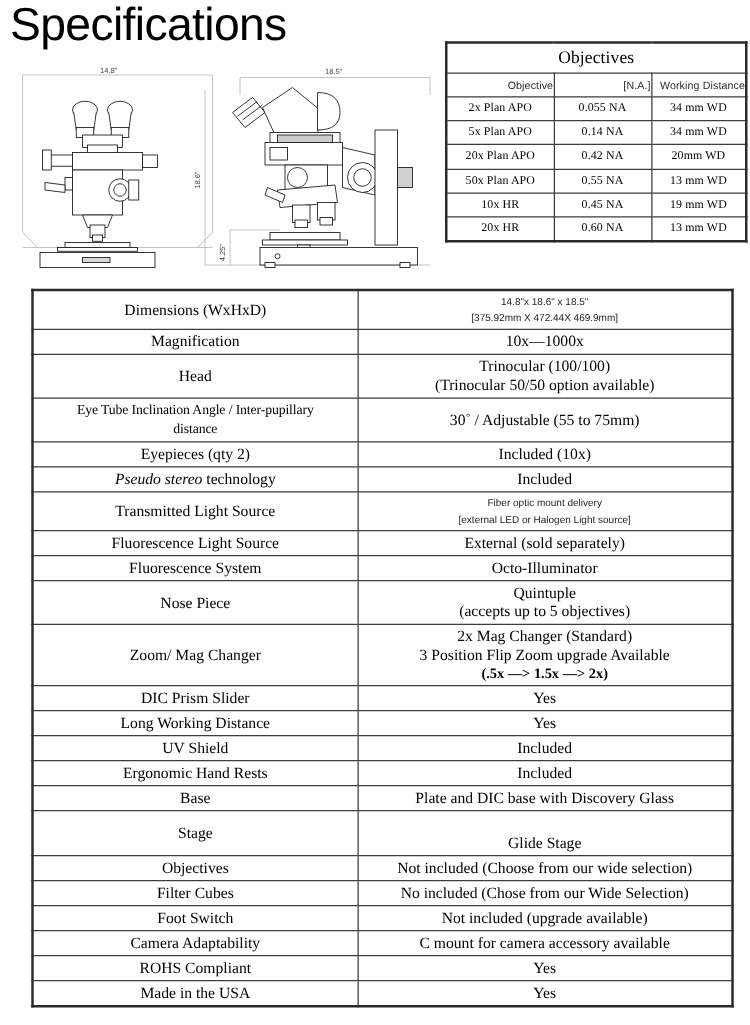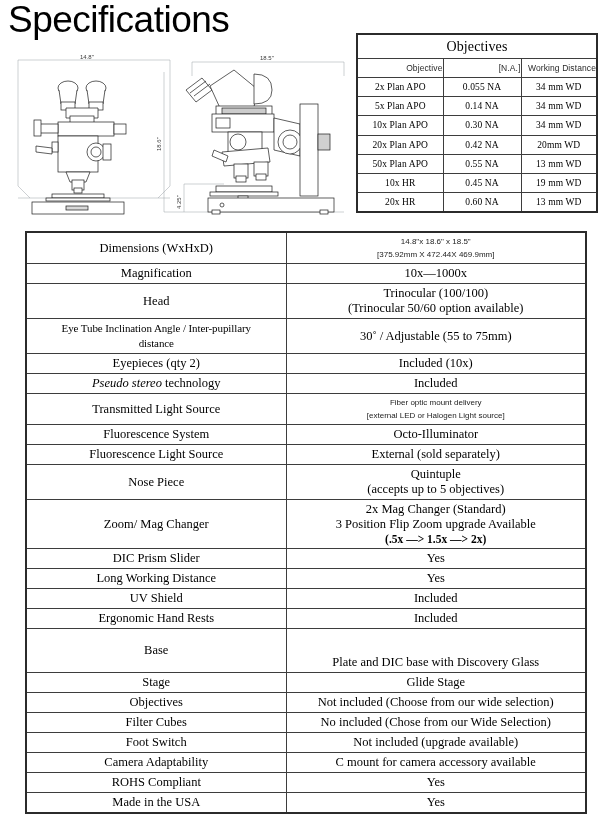--- a/index.html
+++ b/index.html
@@ -264,25 +264,20 @@
       <td>2x Plan APO</td>
       <td>0.055 NA</td>
       <td>34 mm WD</td>
     </tr>
     <tr>
       <td>5x Plan APO</td>
       <td>0.14 NA</td>
       <td>34 mm WD</td>
     </tr>
     <tr>
-      <td>10x Plan APO</td>
-      <td>0.30 NA</td>
-      <td>34 mm WD</td>
-    </tr>
-    <tr>
       <td>20x Plan APO</td>
       <td>0.42 NA</td>
       <td>20mm WD</td>
     </tr>
     <tr>
       <td>50x Plan APO</td>
       <td>0.55 NA</td>
       <td>13 mm WD</td>
     </tr>
     <tr>
@@ -314,21 +309,21 @@
       <tr>
         <td class="label">Magnification</td>
         <td class="value">
           <span class="" style="display: block;">10x—1000x</span>
         </td>
       </tr>
       <tr>
         <td class="label">Head</td>
         <td class="value">
           <span class="" style="display: block;">Trinocular (100/100)</span>
-          <span class="line2">(Trinocular 50/60 option available)</span>
+          <span class="line2">(Trinocular 50/50 option available)</span>
         </td>
       </tr>
       <tr>
         <td class="label small">Eye Tube Inclination Angle /  Inter-pupillary distance</td>
         <td class="value">
           <span class="" style="display: block;">30˚ /  Adjustable (55 to 75mm)</span>
         </td>
       </tr>
       <tr>
         <td class="label">Eyepieces (qty 2)</td>
@@ -343,29 +338,29 @@
         </td>
       </tr>
       <tr>
         <td class="label">Transmitted Light Source</td>
         <td class="value tiny">
           <span class="" style="display: block;">Fiber optic mount delivery</span>
           <span class="line2">[external LED or Halogen Light source]</span>
         </td>
       </tr>
       <tr>
+        <td class="label">Fluorescence Light Source</td>
+        <td class="value">
+          <span class="" style="display: block;">External (sold separately)</span>
+        </td>
+      </tr>
+      <tr>
         <td class="label">Fluorescence System</td>
         <td class="value">
           <span class="" style="display: block;">Octo-Illuminator</span>
-        </td>
-      </tr>
-      <tr>
-        <td class="label">Fluorescence Light Source</td>
-        <td class="value">
-          <span class="" style="display: block;">External (sold separately)</span>
         </td>
       </tr>
       <tr>
         <td class="label">Nose Piece</td>
         <td class="value">
           <span class="" style="display: block;">Quintuple</span>
           <span class="line2">(accepts up to 5 objectives)</span>
         </td>
       </tr>
       <tr>
@@ -396,27 +391,27 @@
       </tr>
       <tr>
         <td class="label">Ergonomic Hand Rests</td>
         <td class="value">
           <span class="" style="display: block;">Included</span>
         </td>
       </tr>
       <tr>
         <td class="label">Base</td>
         <td class="value">
-          <span class="" style="display: block; margin-top: 24px;">Plate and DIC base with Discovery Glass</span>
+          <span class="" style="display: block;">Plate and DIC base with Discovery Glass</span>
         </td>
       </tr>
       <tr>
         <td class="label">Stage</td>
         <td class="value">
-          <span class="" style="display: block;">Glide Stage</span>
+          <span class="" style="display: block; margin-top: 16px;">Glide Stage</span>
         </td>
       </tr>
       <tr>
         <td class="label">Objectives</td>
         <td class="value">
           <span class="" style="display: block;">Not included  (Choose from our wide selection)</span>
         </td>
       </tr>
       <tr>
         <td class="label">Filter Cubes</td>

